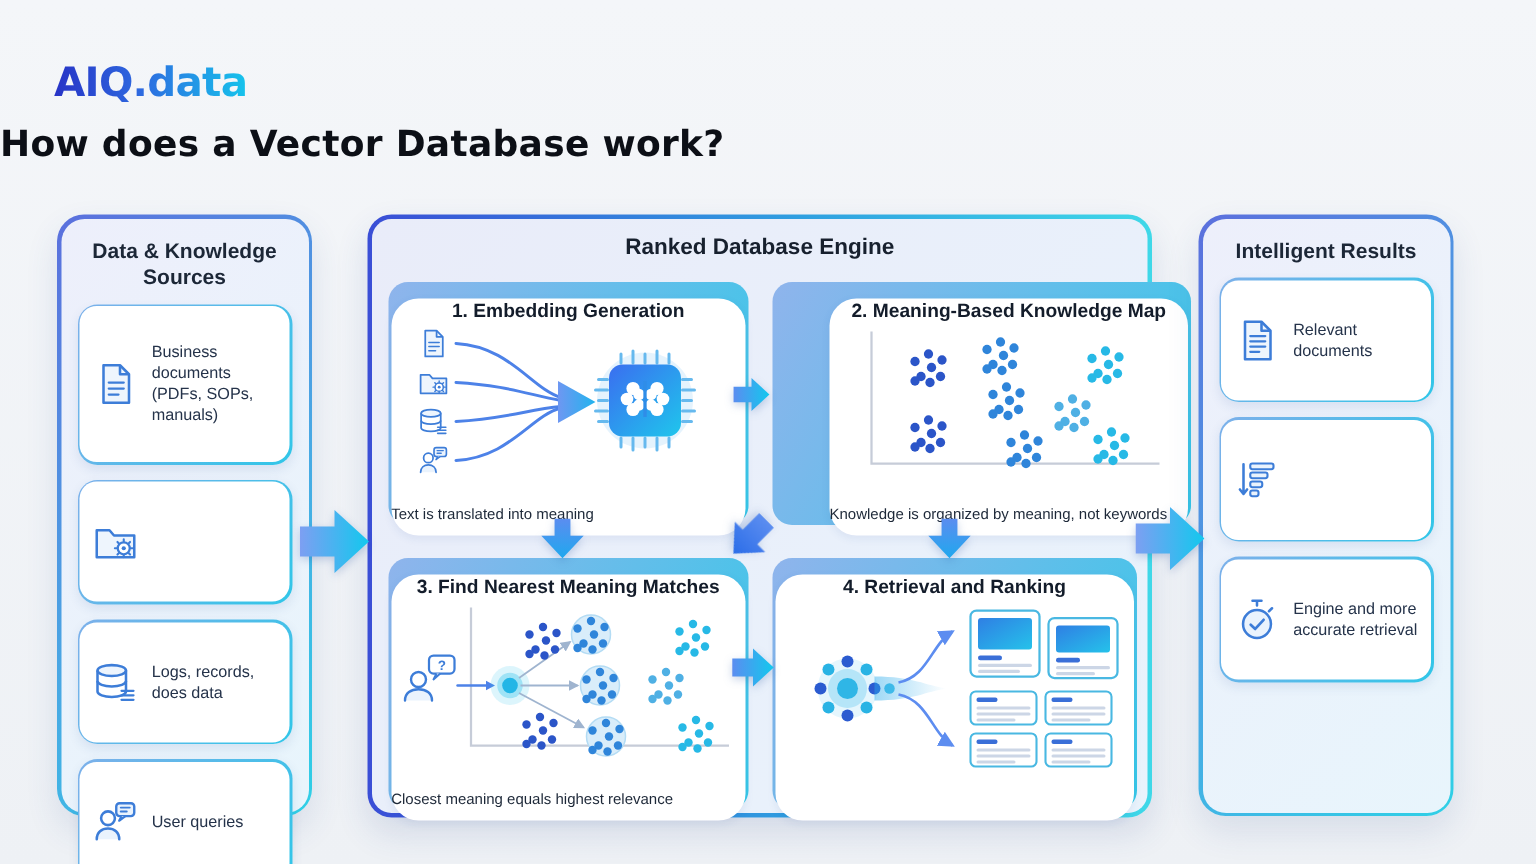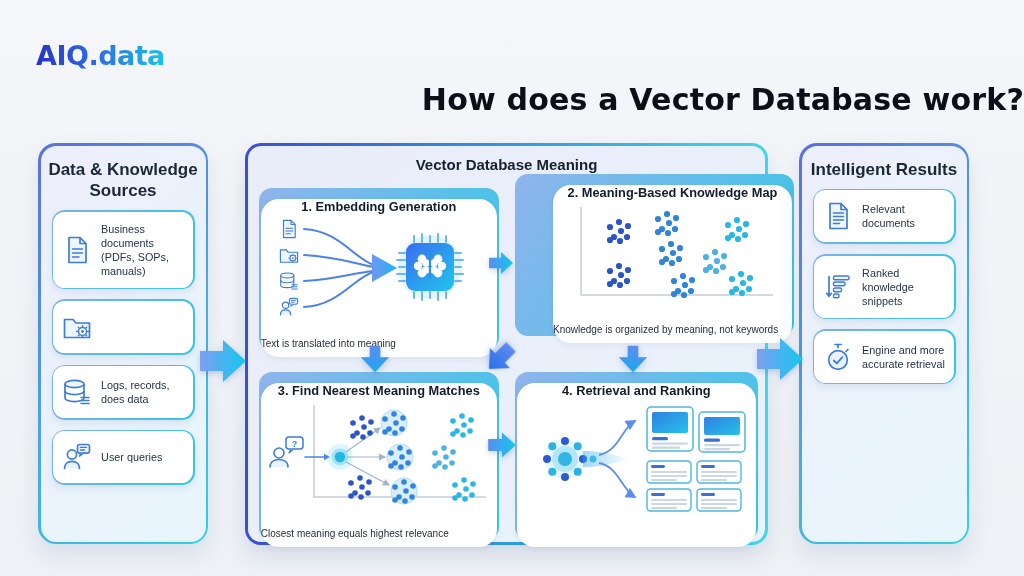--- a/index.html
+++ b/index.html
@@ -8,54 +8,54 @@
     background:linear-gradient(180deg,#f4f6f9 0%,#eef1f5 100%);
     font-family:"Liberation Sans",sans-serif;color:#1b2637;
   }
   .logo{
     position:absolute;left:36px;top:40px;font-size:27px;font-weight:800;
     font-family:"DejaVu Sans",sans-serif;letter-spacing:-0.5px;
     background:linear-gradient(90deg,#2733c6 0%,#2e6ae0 45%,#16c4ec 100%);
     -webkit-background-clip:text;background-clip:text;color:transparent;
   }
   .title{
-    position:absolute;left:0;right:0;top:82px;margin:0;text-align:right;
-    font-family:"DejaVu Sans",sans-serif;font-size:30px;font-weight:900;
+    position:absolute;left:0;right:0;top:82px;margin:0;text-align:left;
+    font-family:"DejaVu Sans",sans-serif;font-size:24px;font-weight:900;
     color:#0c0f16;letter-spacing:0.2px;
   }
   
   .gpanel{position:absolute;border-radius:18px;padding:2.5px;
     background:linear-gradient(135deg,#5b6fdd 0%,#49a8e4 55%,#2fd0e6 100%);
     box-shadow:0 10px 22px rgba(50,80,150,.12);}
   .gpanel-inner{width:100%;height:100%;border-radius:15.5px;box-sizing:border-box;
     background:linear-gradient(135deg,#edeffb 0%,#e8f5fc 100%);}
   #sources-panel{left:38px;top:143px;width:165px;height:396px;}
   #results-panel{left:799px;top:143px;width:165px;height:396px;}
   .side-title{padding:13px 6px 9px;text-align:center;font-weight:700;
-    font-size:17px;line-height:1.25;color:#1c2737;}
+    font-size:14px;line-height:1.25;color:#1c2737;}
   .card{margin:0 11px 10px;border-radius:13px;padding:1.6px;
     background:linear-gradient(120deg,#7cb0ea,#31c6e8);
     box-shadow:0 3px 7px rgba(40,80,150,.10);}
   .card-inner{background:#fff;border-radius:11.5px;display:flex;align-items:center;
-    gap:8px;padding:10px 8px;}
+    gap:8px;padding:24px 8px;}
   .card-icon{flex:0 0 auto;}
   .card-label{font-size:10.8px;line-height:1.3;color:#25334a;}
   
   #engine-panel{left:245px;top:143px;width:517px;height:396px;border-radius:16px;
     padding:3px;background:linear-gradient(90deg,#3a4ed6 0%,#2f9fe0 55%,#3fd8e8 100%);
     position:absolute;box-shadow:0 10px 22px rgba(50,80,150,.14);}
   .engine-inner{width:100%;height:100%;border-radius:13px;position:relative;box-sizing:border-box;
     background:linear-gradient(135deg,#e9ecf9 0%,#e9f3fc 100%);}
   .engine-title{text-align:center;padding-top:10px;font-size:15px;font-weight:700;color:#17202e;}
   .quad{position:absolute;border-radius:13px;padding:1.8px;
     background:linear-gradient(120deg,#8fb4ec,#35c8e8);}
   .quad-inner{width:100%;height:100%;border-radius:18px;background:#fff;position:relative;
     box-sizing:border-box;box-shadow:0 2px 6px rgba(40,80,150,.08);}
   #q1{left:11px;top:42px;width:236px;height:158px;}
-  #q2{left:267px;top:28px;width:239px;height:158px;padding-left:38px;}
+  #q2{left:267px;top:42px;width:239px;height:158px;padding-left:38px;}
   #q3{left:11px;top:226px;width:236px;height:164px;}
   #q4{left:267px;top:226px;width:239px;height:164px;}
   .quad-title{text-align:center;margin:9px 4px 0;font-weight:700;font-size:12.8px;color:#131c2a;}
   .quad-caption{position:absolute;left:0;right:0;bottom:8px;text-align:left;
     font-size:10px;color:#1d2838;}
   .quad-art{display:block;margin:3px auto 0;}
   .block-arrow{position:absolute;z-index:6;filter:drop-shadow(0 2px 3px rgba(30,80,160,.25));}
   .rot135{transform:rotate(135deg);}
 </style>
 </head>
@@ -167,21 +167,21 @@
       <linearGradient id="a2" x1="0" y1="0" x2="1" y2="0">
         <stop offset="0" stop-color="#7d9ff2"></stop>
         <stop offset="1" stop-color="#12c8ee"></stop>
       </linearGradient>
     </defs>
   <polygon points="0,15 23,15 23,4 46,25 23,46 23,35 0,35" fill="url(#a2)"></polygon>
 </svg>
 
 <section id="engine-panel">
   <div class="engine-inner">
-    <div class="engine-title">Vector Database Meaning</div>
+    <div class="engine-title">Ranked Database Engine</div>
 
     <div class="quad" id="q1">
       <div class="quad-inner">
         <div class="quad-title">1. Embedding Generation</div>
         <svg class="quad-art" width="222" height="102" viewBox="0 0 222 102">
           <defs>
             <linearGradient id="chipg" x1="0" y1="0" x2="1" y2="1">
                 <stop offset="0" stop-color="#3a6ef0"></stop>
                 <stop offset="1" stop-color="#1fc6ec"></stop>
               </linearGradient>
@@ -543,21 +543,20 @@
             <use href="#s-doclines"></use>
           </svg>
         <span class="card-label">Relevant documents</span>
       </div>
     </div>
     <div class="card">
       <div class="card-inner">
         <svg class="card-icon" width="32" height="32">
             <use href="#s-ranked"></use>
           </svg>
-        <span class="card-label">Ranked knowledge snippets</span>
       </div>
     </div>
     <div class="card">
       <div class="card-inner">
         <svg class="card-icon" width="32" height="32">
             <use href="#s-watch"></use>
           </svg>
         <span class="card-label">Engine and more accurate retrieval</span>
       </div>
     </div>

